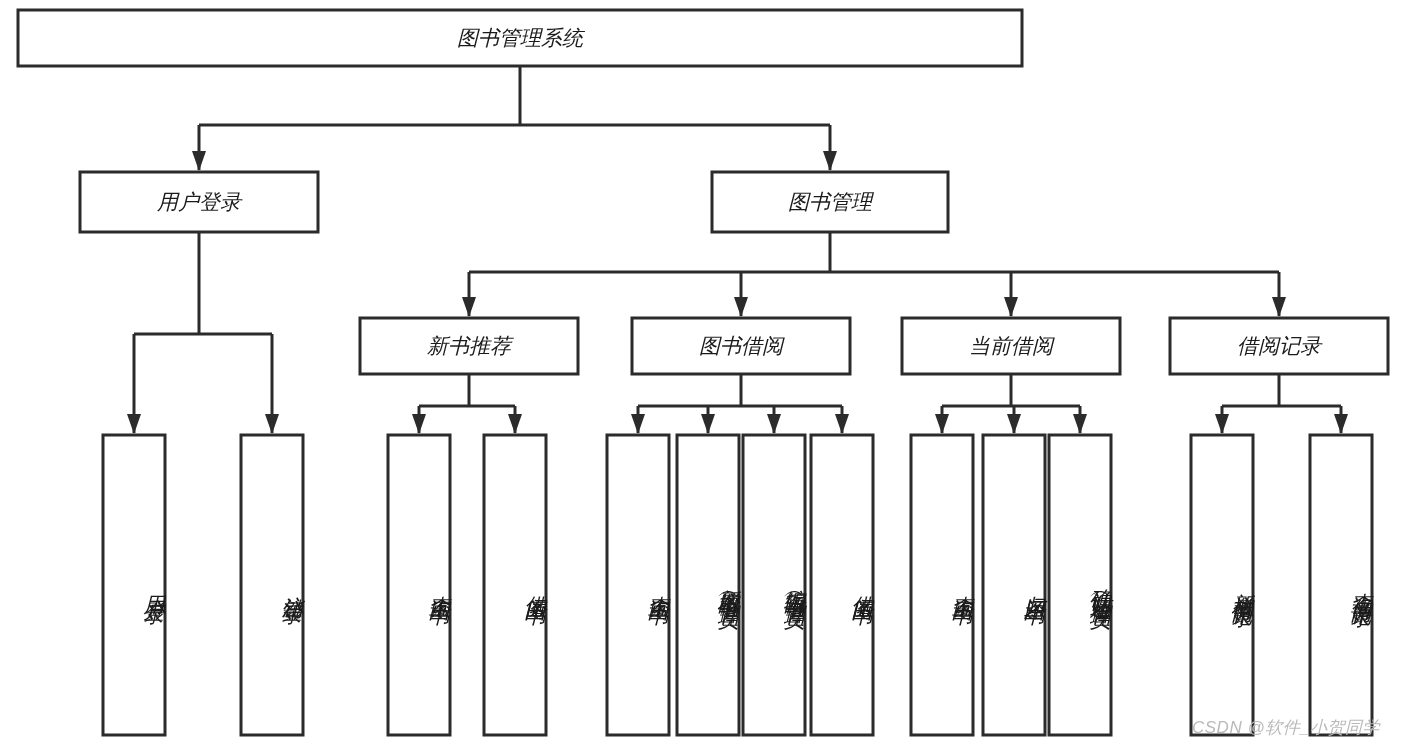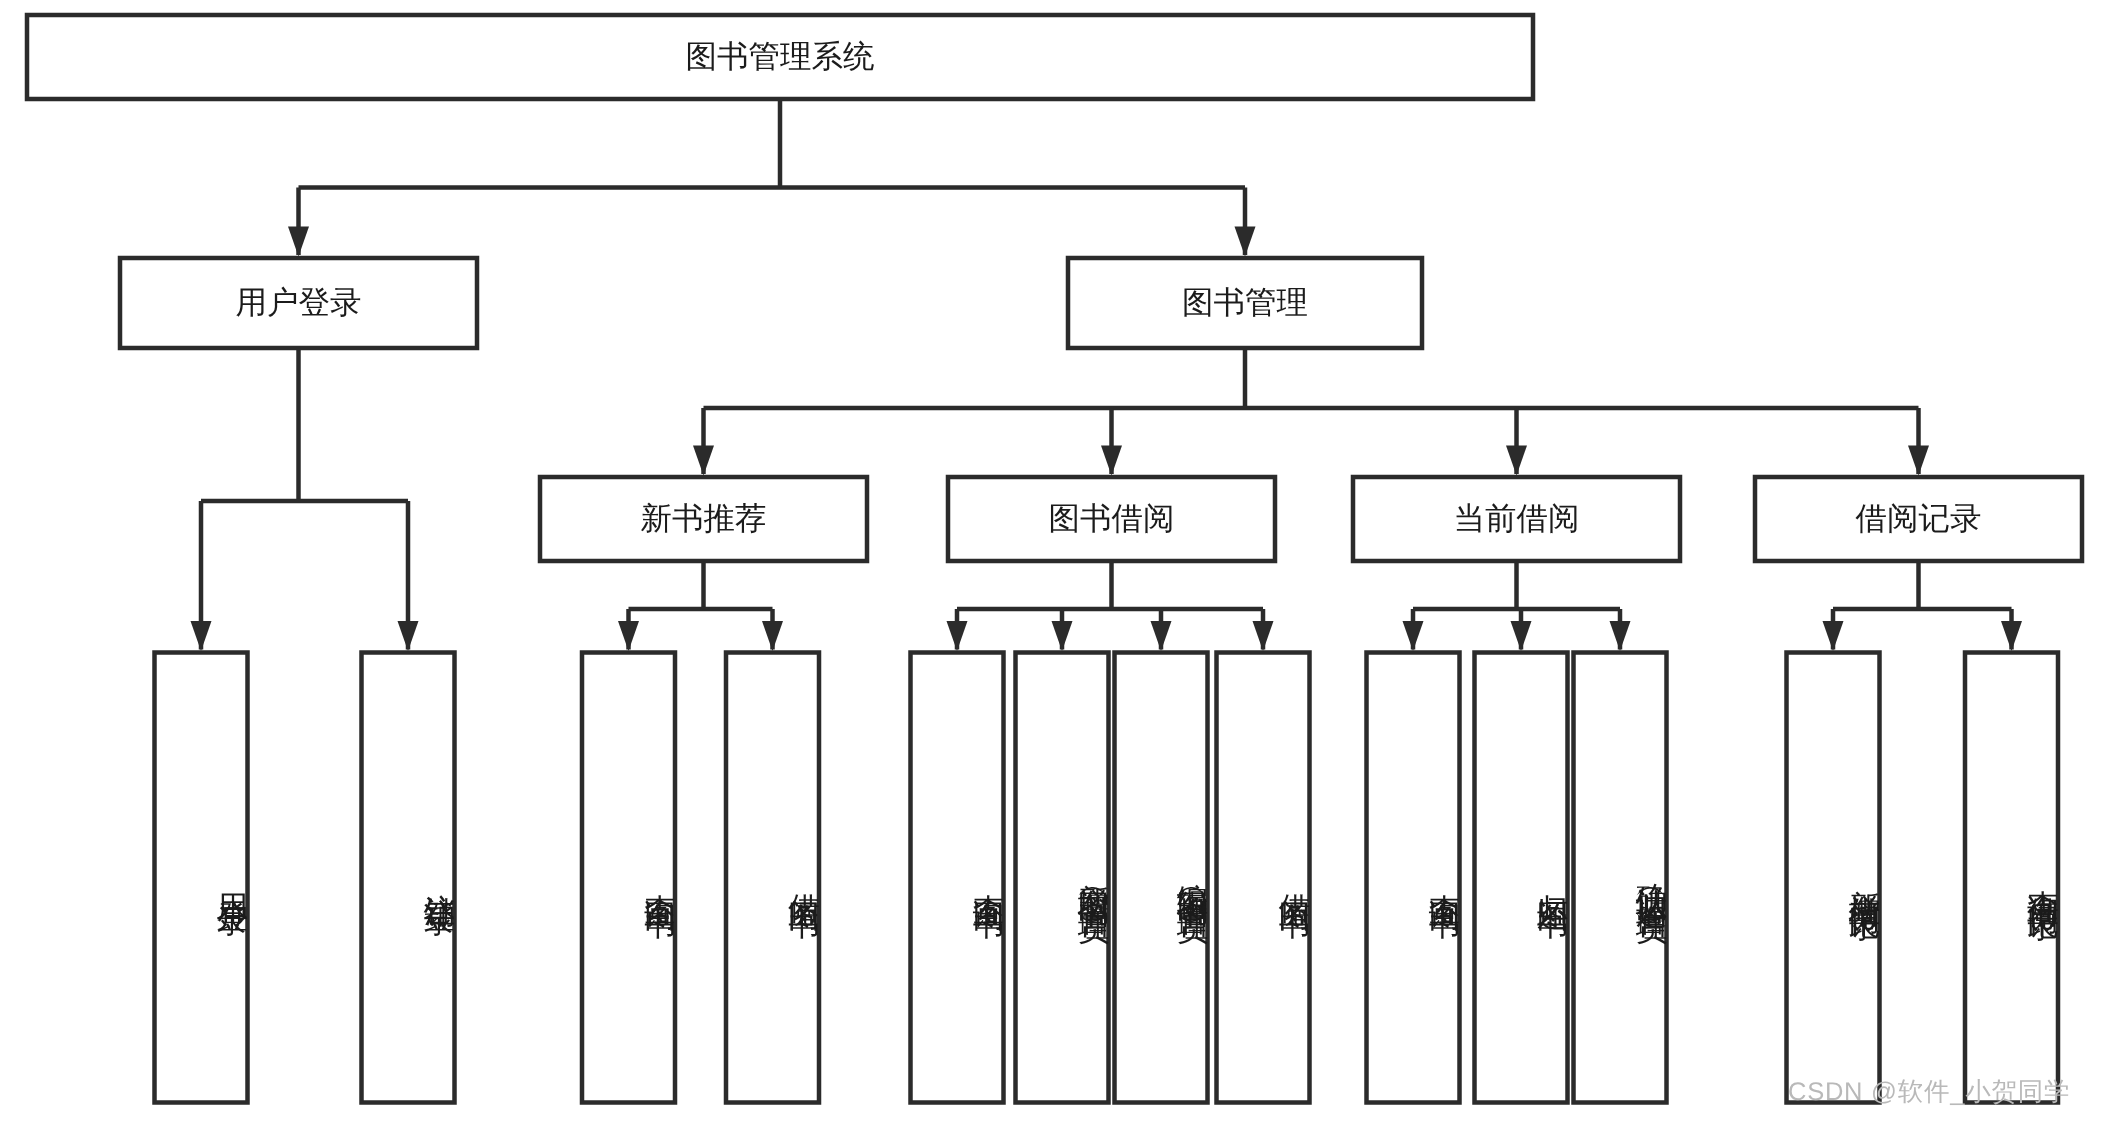--- a/index.html
+++ b/index.html
@@ -11,20 +11,21 @@
     width: 1405px;
     height: 747px;
     font-family: "Liberation Sans", "DejaVu Sans", sans-serif;
     overflow: hidden;
     position: relative;
   }
   #diagram-root {
     position: relative;
     width: 1405px;
     height: 646px;
+    font-style: italic;
   }
   svg.diagram-canvas {
     position: absolute;
     top: 0;
     left: 0;
     width: 1405px;
     height: 747px;
     display: block;
   }
   .node-box {

